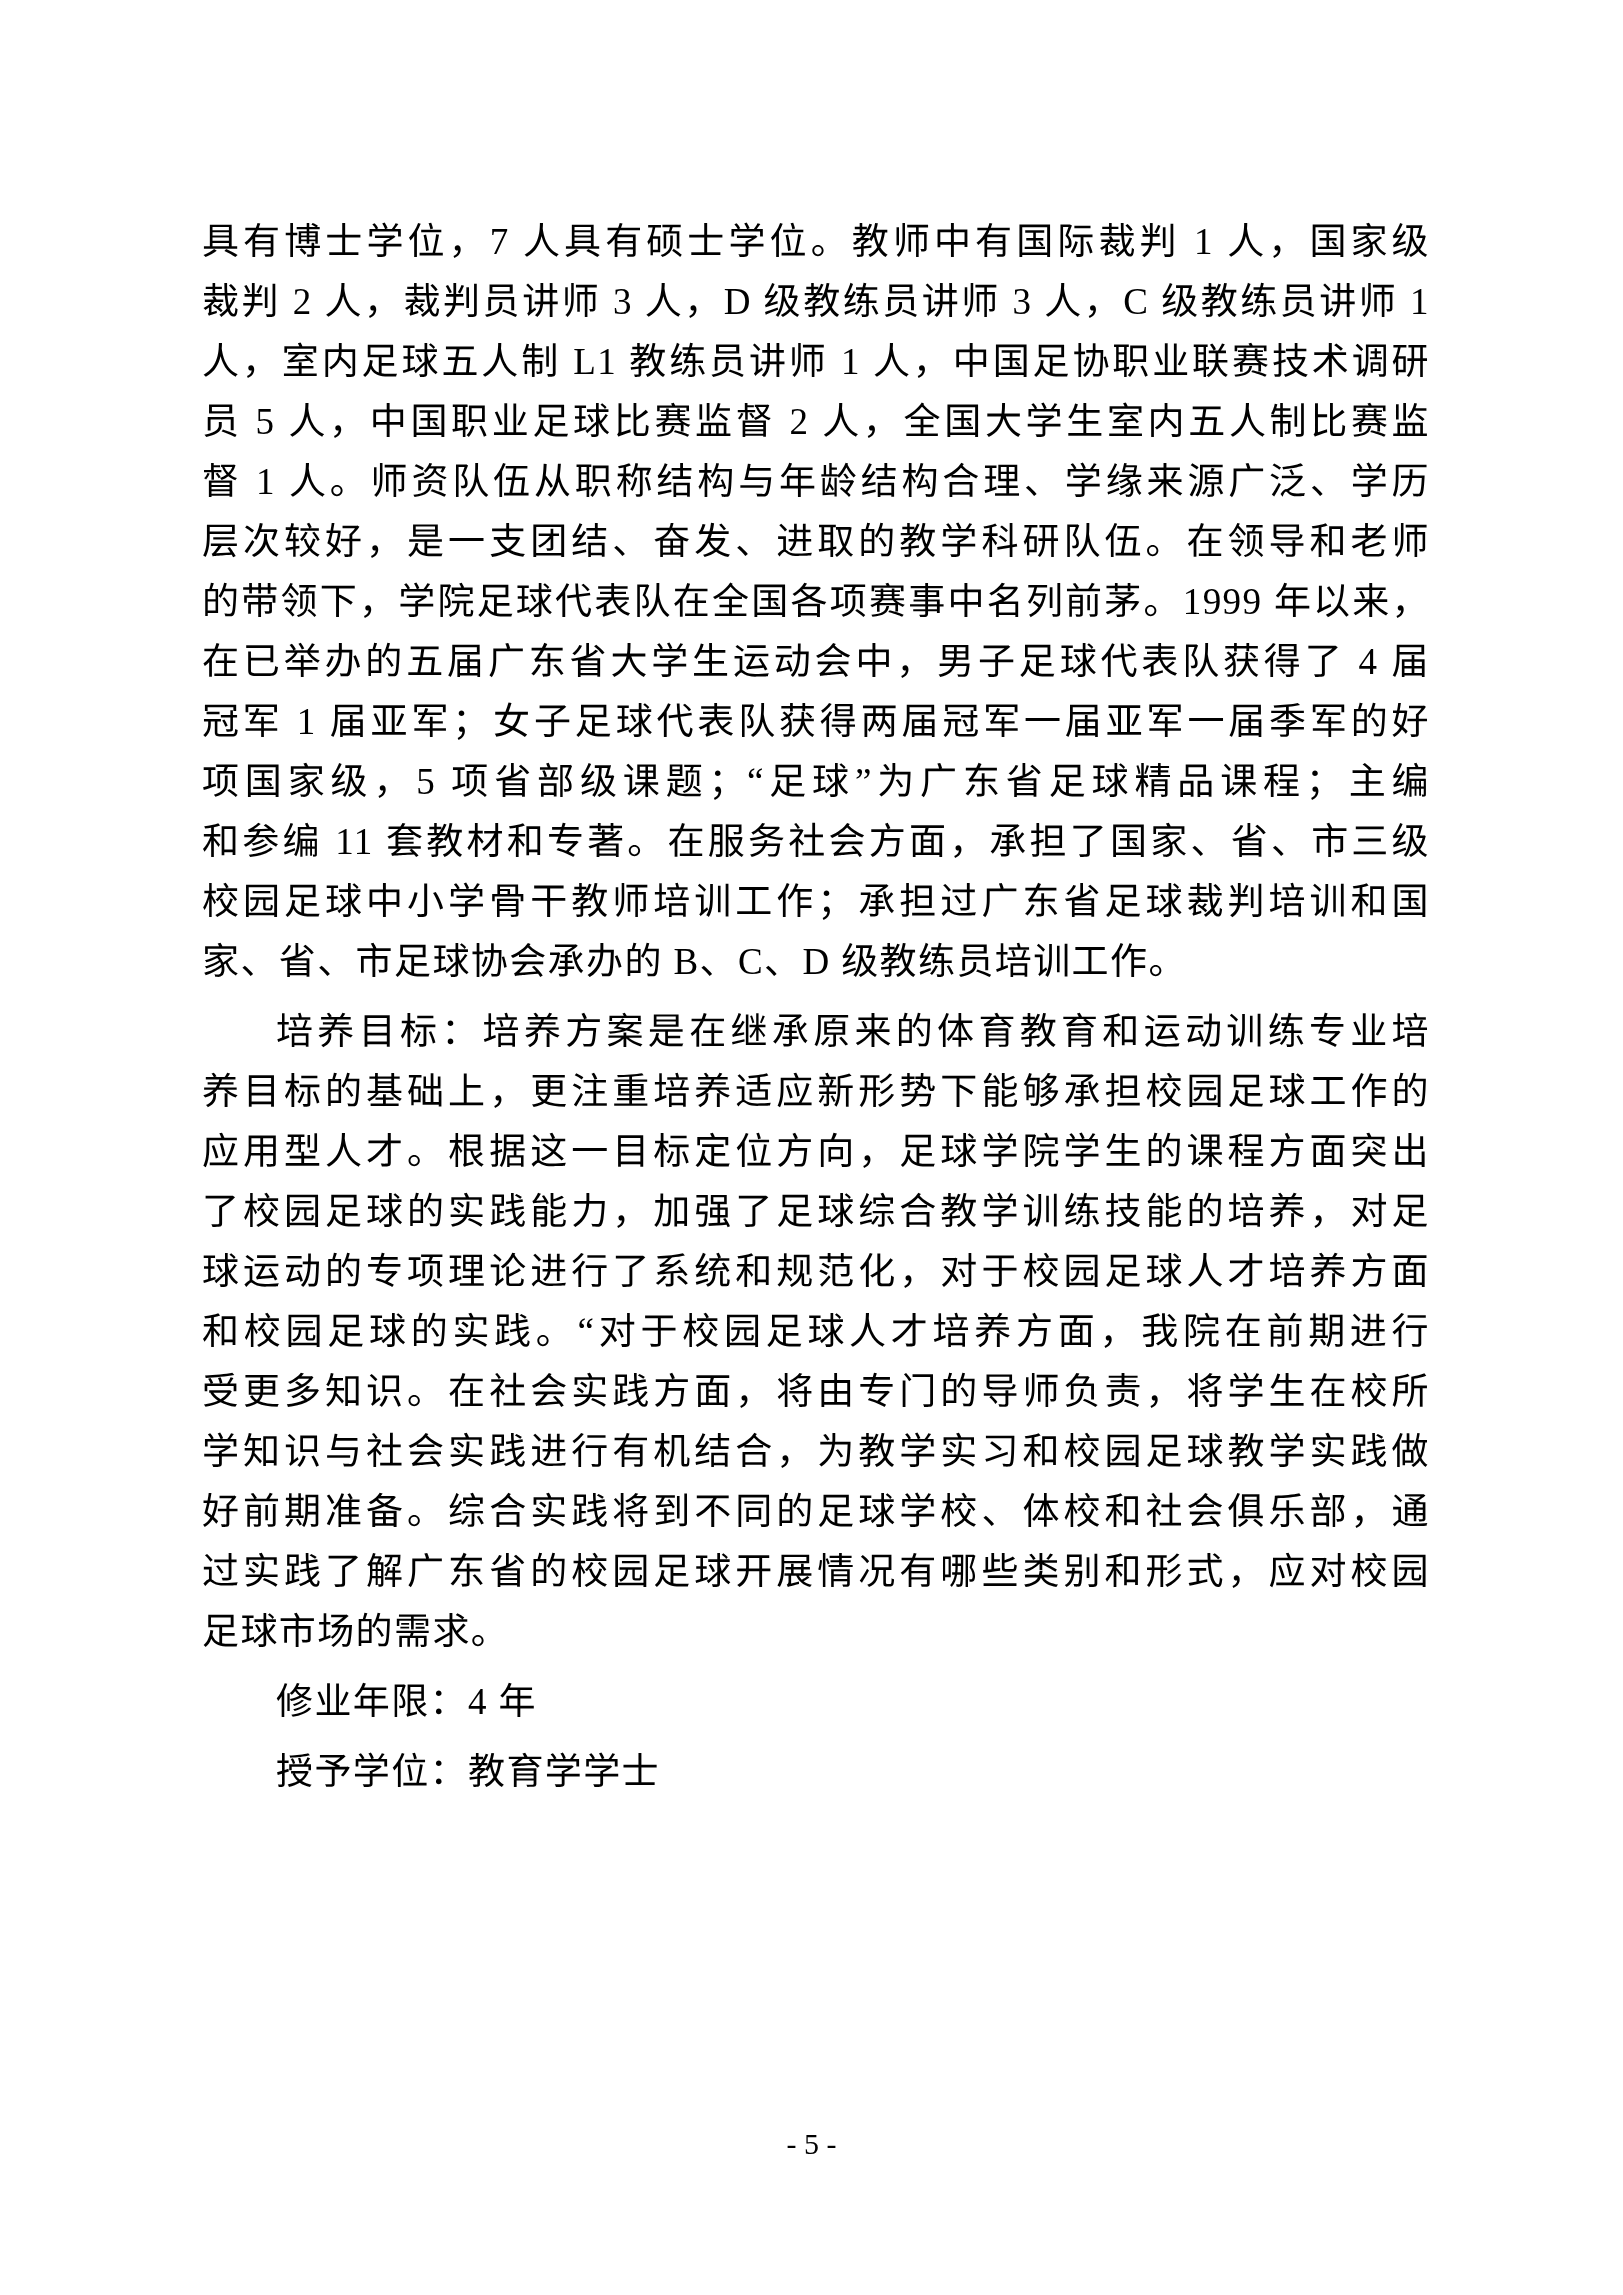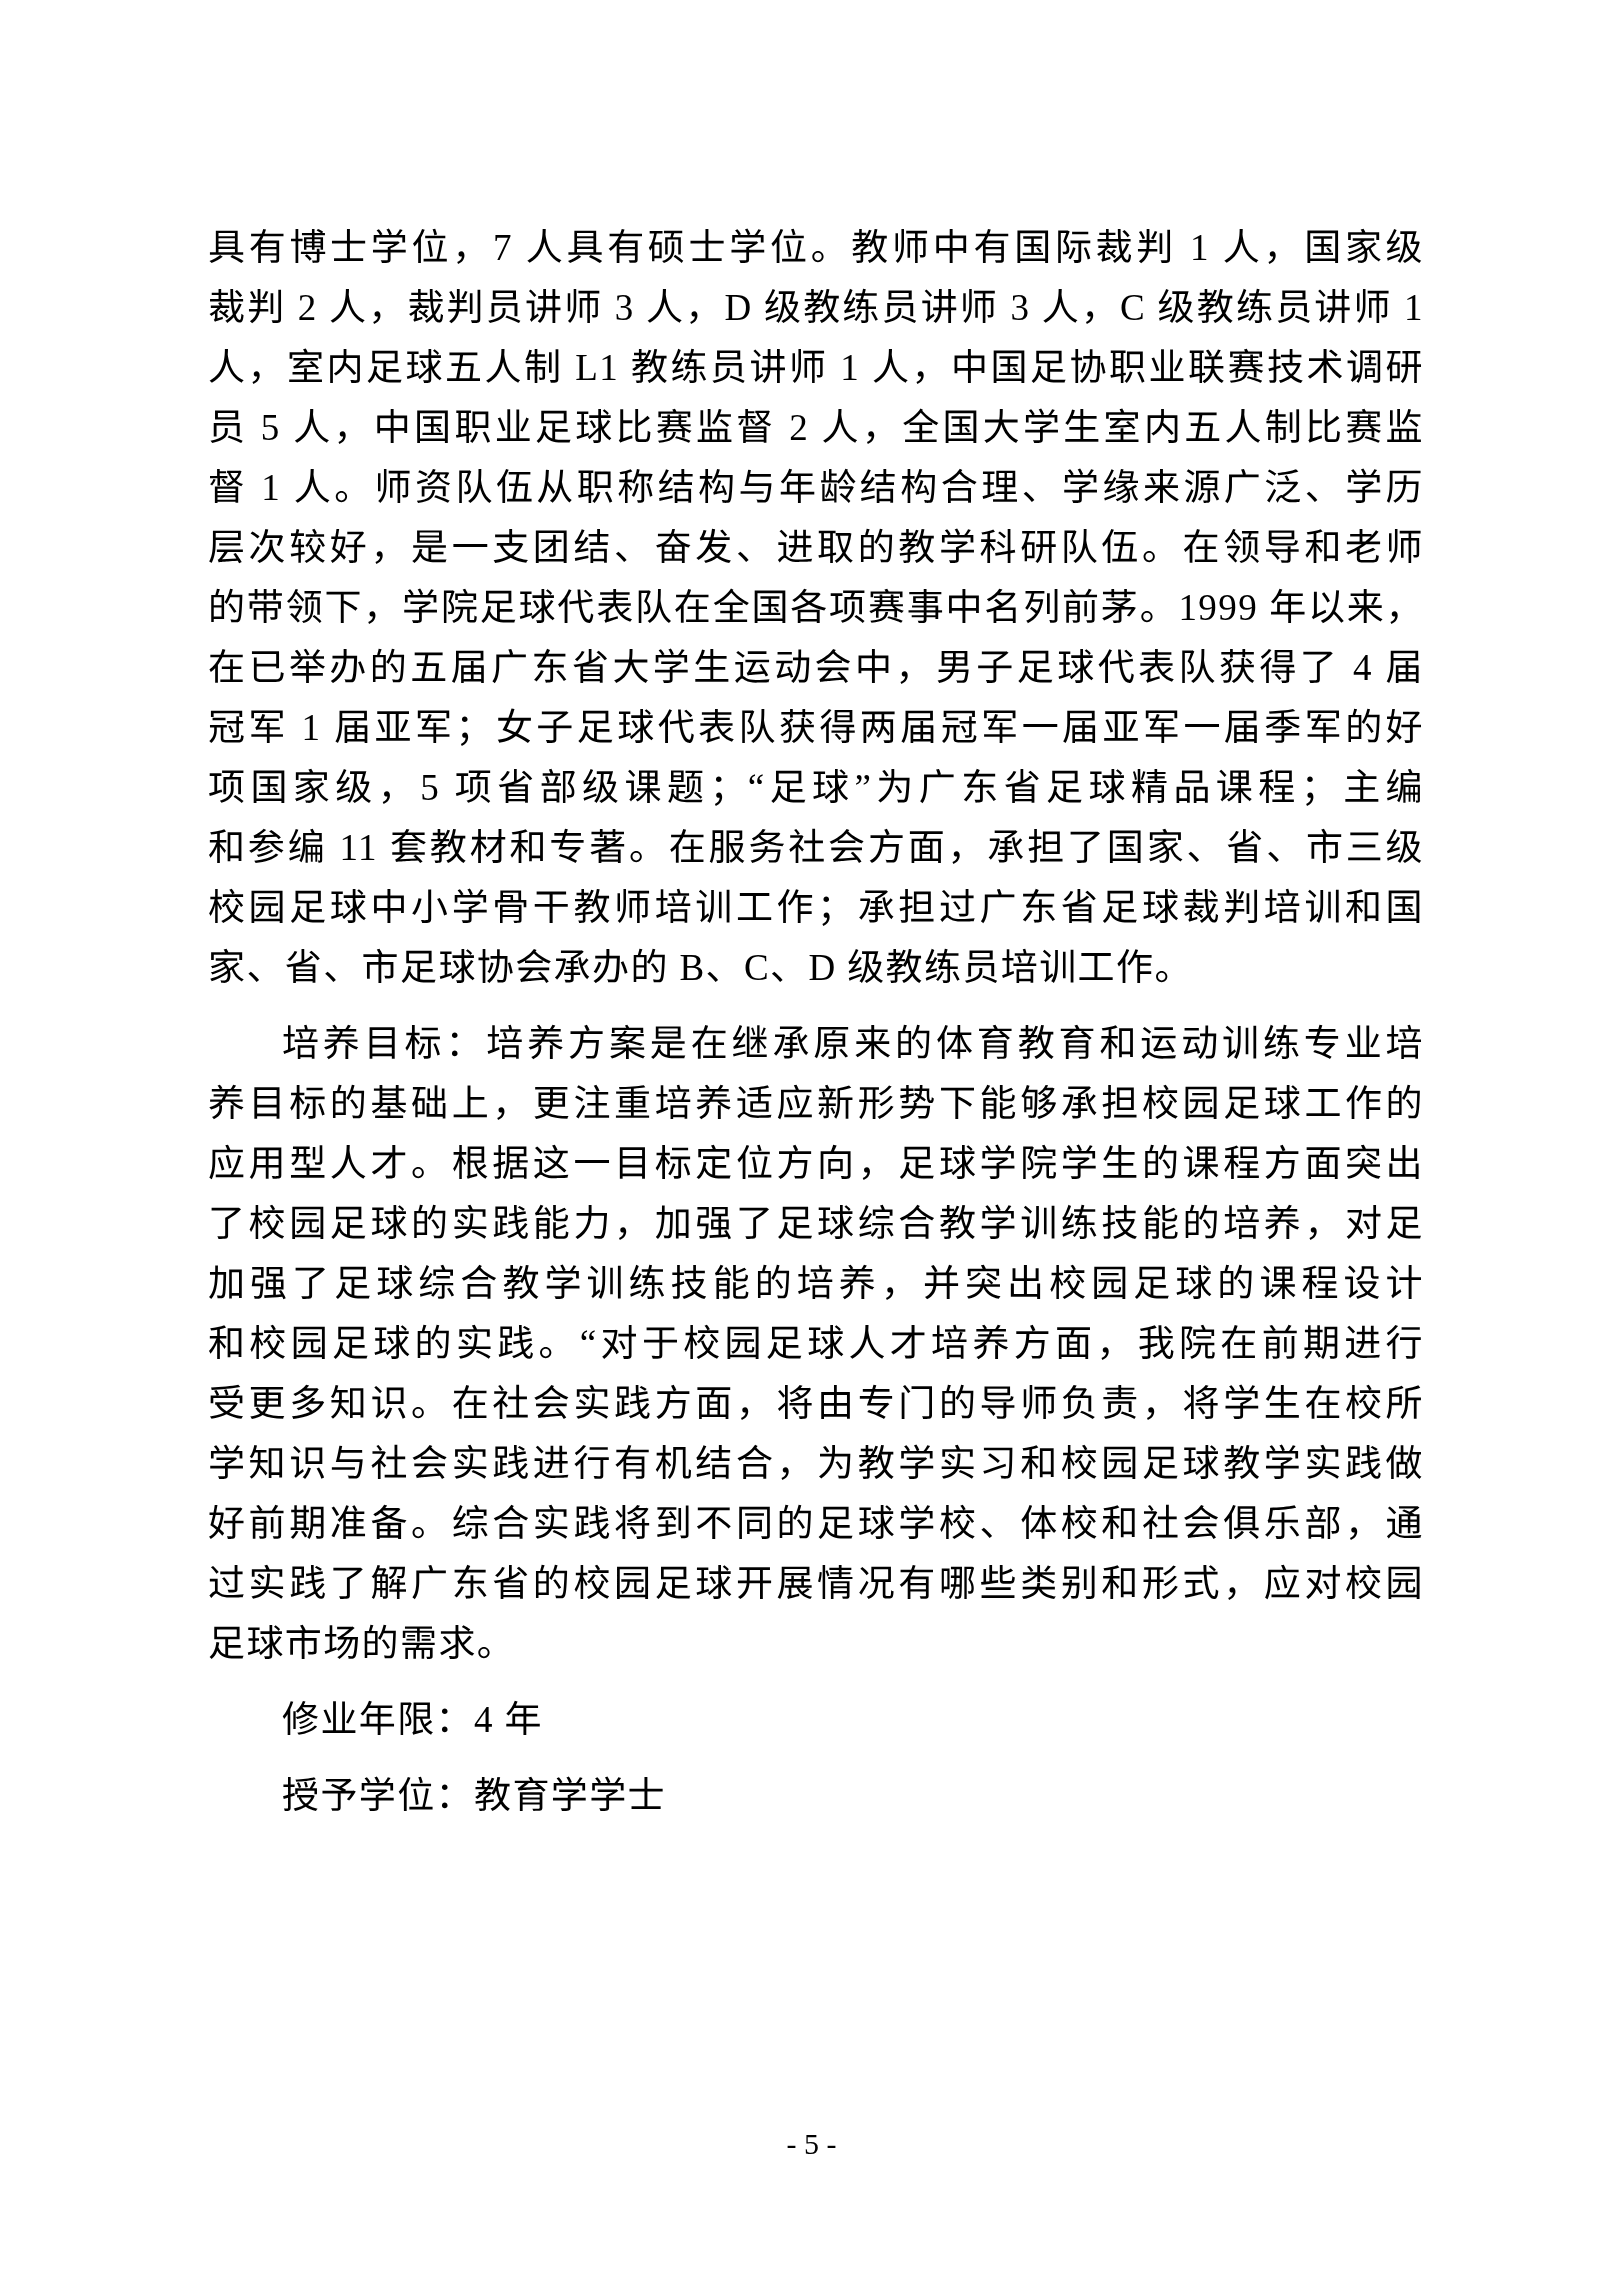--- a/index.html
+++ b/index.html
@@ -19,21 +19,21 @@
     left: 192px;
     top: 202px;
     width: 1248px;
     color: #000000;
     font-family: "Liberation Serif", "DejaVu Serif", serif;
     font-size: 37px;
     line-height: 60px;
     letter-spacing: 1.4px;
   }
   .paragraph {
-    margin: 16px;
+    margin: 10px;
     padding: 0;
   }
   .line {
     text-align: justify;
     white-space: pre-wrap;
   }
   
   .line.fill {
     text-align-last: justify;
   }
@@ -70,21 +70,21 @@
         <div class="line fill">项国家级，5 项省部级课题；“足球”为广东省足球精品课程；主编</div>
         <div class="line fill">和参编 11 套教材和专著。在服务社会方面，承担了国家、省、市三级</div>
         <div class="line fill">校园足球中小学骨干教师培训工作；承担过广东省足球裁判培训和国</div>
         <div class="line">家、省、市足球协会承办的 B、C、D 级教练员培训工作。</div>
       </div>
       <div class="paragraph">
         <div class="line fill indent">培养目标：培养方案是在继承原来的体育教育和运动训练专业培</div>
         <div class="line fill">养目标的基础上，更注重培养适应新形势下能够承担校园足球工作的</div>
         <div class="line fill">应用型人才。根据这一目标定位方向，足球学院学生的课程方面突出</div>
         <div class="line fill">了校园足球的实践能力，加强了足球综合教学训练技能的培养，对足</div>
-        <div class="line fill">加强了足球综合教学训练技能的培养，并突出校园足球的课程设计</div>
+        <div class="line fill">球运动的专项理论进行了系统和规范化，对于校园足球人才培养方面</div>
         <div class="line fill">和校园足球的实践。“对于校园足球人才培养方面，我院在前期进行</div>
         <div class="line fill">受更多知识。在社会实践方面，将由专门的导师负责，将学生在校所</div>
         <div class="line fill">学知识与社会实践进行有机结合，为教学实习和校园足球教学实践做</div>
         <div class="line fill">好前期准备。综合实践将到不同的足球学校、体校和社会俱乐部，通</div>
         <div class="line fill">过实践了解广东省的校园足球开展情况有哪些类别和形式，应对校园</div>
         <div class="line">足球市场的需求。</div>
       </div>
       <div class="paragraph">
         <div class="line indent">修业年限：4 年</div>
       </div>

